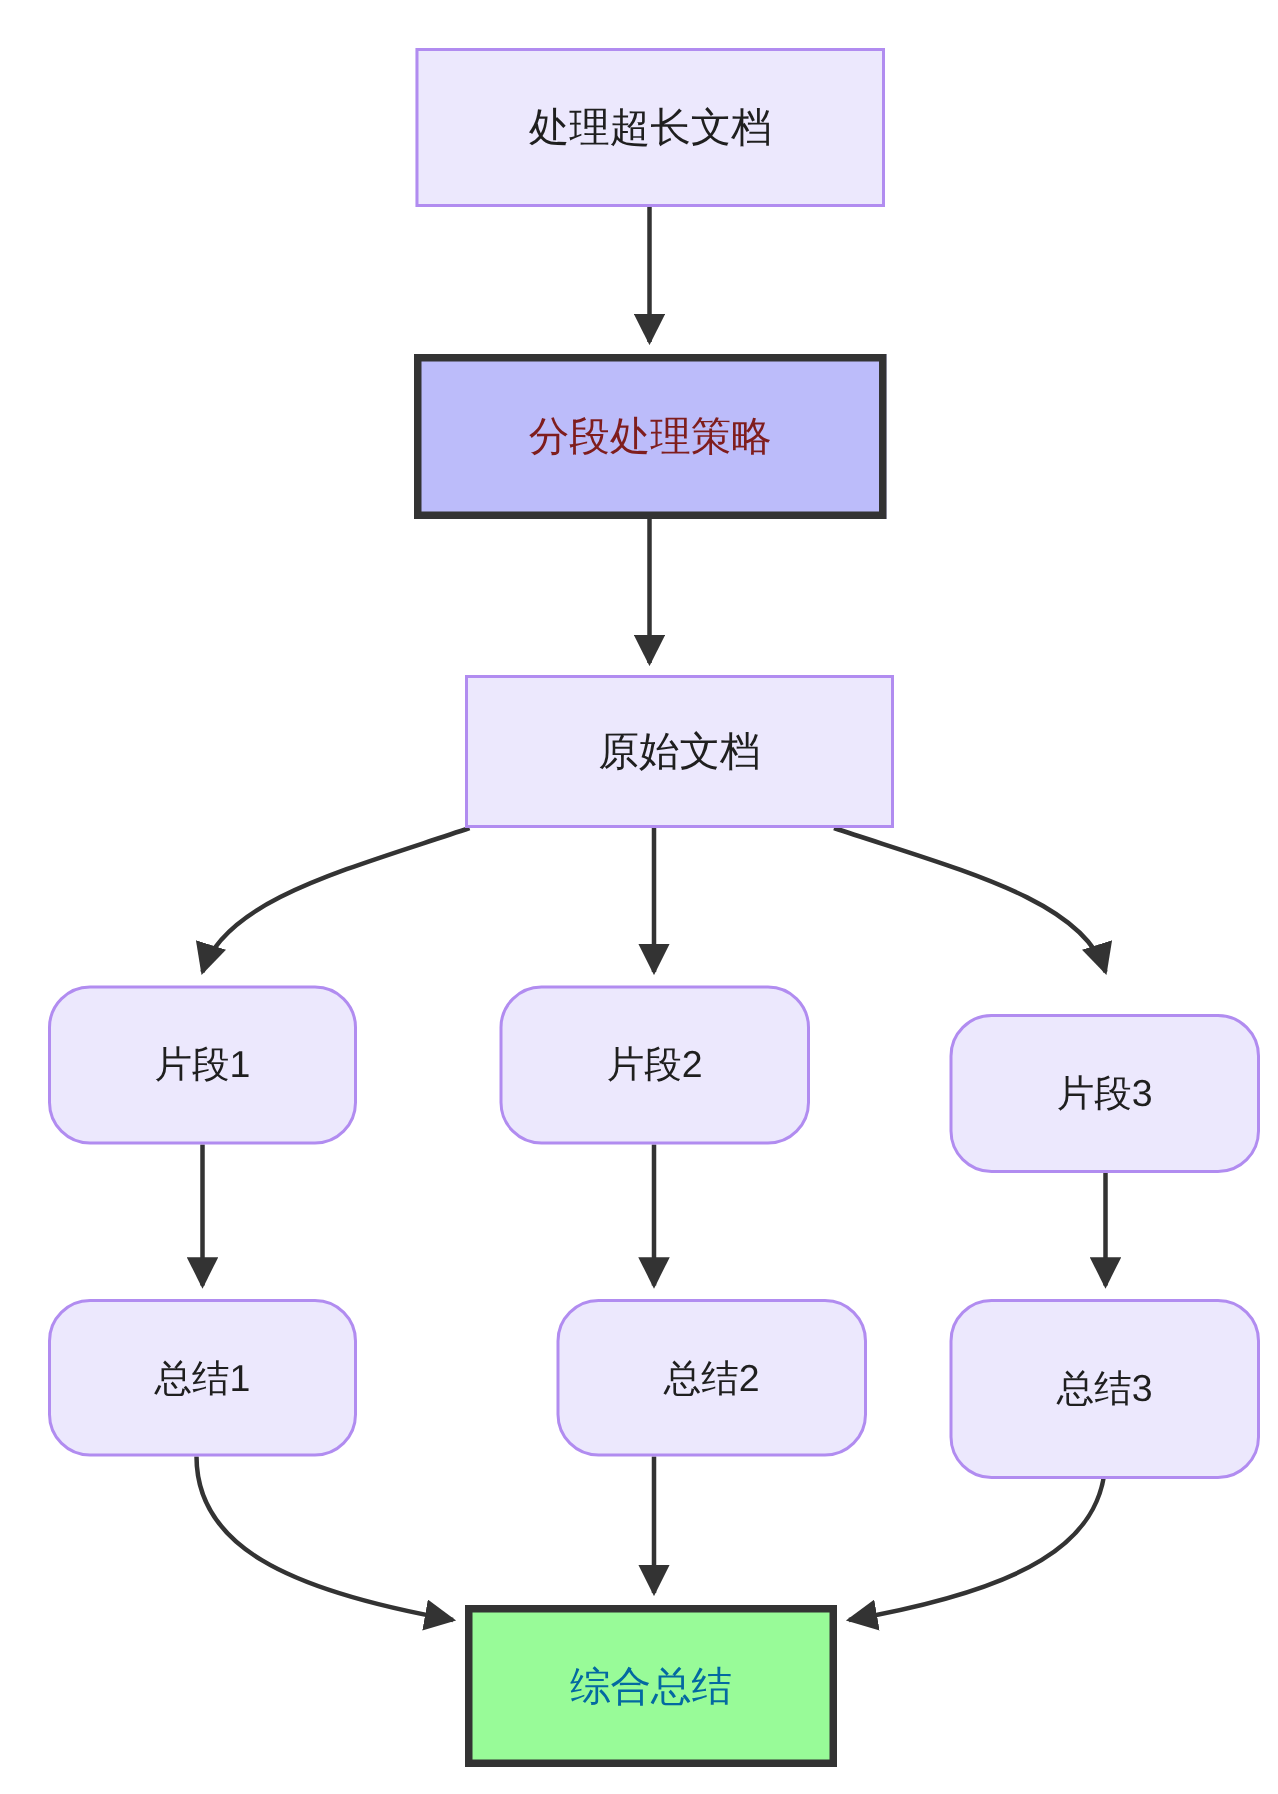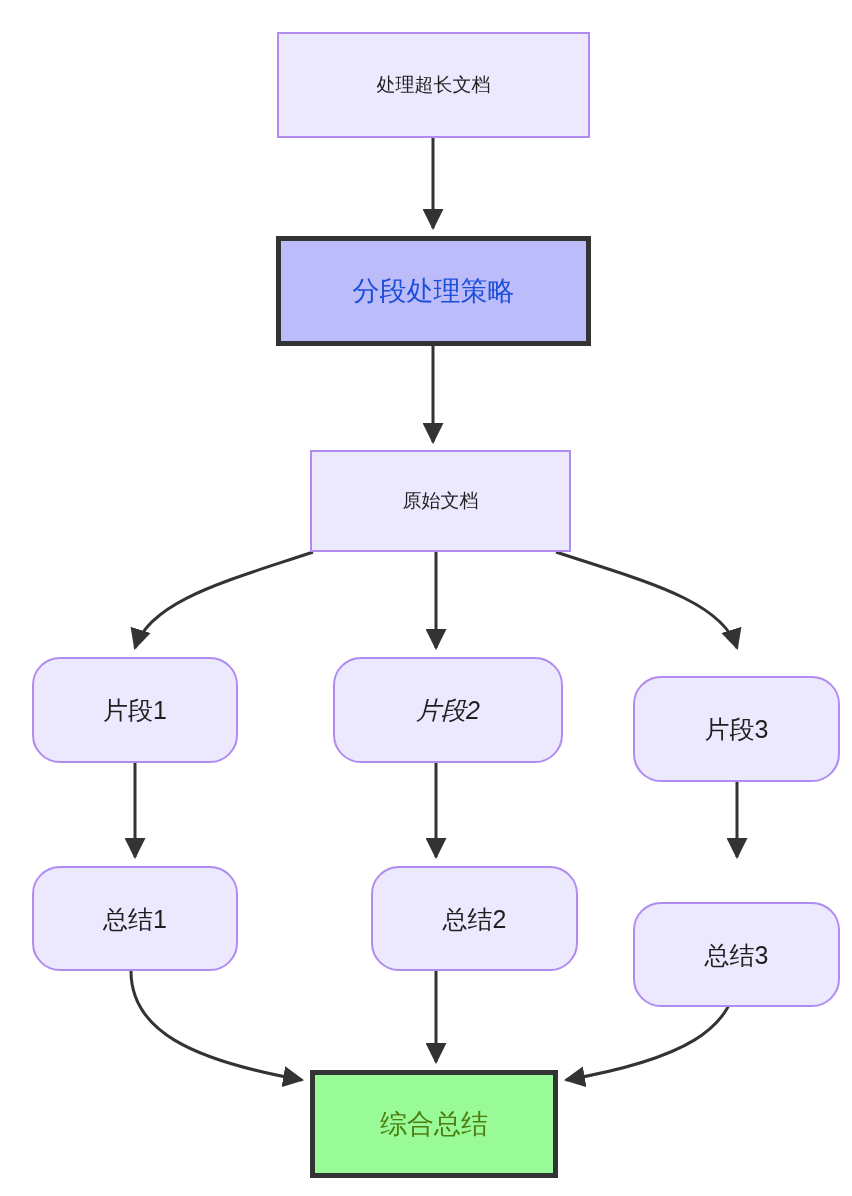--- a/index.html
+++ b/index.html
@@ -37,34 +37,34 @@
   }
   .node-label {
     display: block;
     white-space: nowrap;
   }
   
   .node--default {
     background: #ece8fd;
     border: 2px solid #b18cf0;
     color: #1f1f1f;
-    font-size: 19px;
+    font-size: 27px;
   }
   
   .node--emphasis {
     background: #bcbcfa;
     border: 5px solid #333333;
-    color: #1d4ed8;
+    color: #7f1d1d;
     font-size: 27px;
   }
   
   .node--success {
     background: #98fb98;
     border: 5px solid #333333;
-    color: #4d7c0f;
+    color: #0369a1;
     font-size: 27px;
   }
   .node--small {
     font-size: 25px;
     border-radius: 28px;
   }
 </style>
 </head>
 <body>
 
@@ -101,45 +101,45 @@
   </svg>
 
   <div class="node node--default" style="left:277px; top:32px; width:313px; height:106px;">
     <span class="node-label">处理超长文档</span>
   </div>
 
   <div class="node node--emphasis" style="left:276px; top:236px; width:315px; height:110px;">
     <span class="node-label">分段处理策略</span>
   </div>
 
-  <div class="node node--default" style="left:310px; top:450px; width:261px; height:102px;">
+  <div class="node node--default" style="left:310px; top:450px; width:286px; height:102px;">
     <span class="node-label">原始文档</span>
   </div>
 
   <div class="node node--default node--small" style="left:32px; top:657px; width:206px; height:106px;">
     <span class="node-label">片段1</span>
   </div>
 
-  <div class="node node--default node--small" style="left:333px; top:657px; width:230px; height:106px;font-style:italic;">
+  <div class="node node--default node--small" style="left:333px; top:657px; width:207px; height:106px;">
     <span class="node-label">片段2</span>
   </div>
 
   <div class="node node--default node--small" style="left:633px; top:676px; width:207px; height:106px;">
     <span class="node-label">片段3</span>
   </div>
 
   <div class="node node--default node--small" style="left:32px; top:866px; width:206px; height:105px;align-items:center;">
     <span class="node-label">总结1</span>
   </div>
 
   <div class="node node--default node--small" style="left:333px; top:866px; width:207px; height:105px;margin-left:38px;">
     <span class="node-label">总结2</span>
   </div>
 
-  <div class="node node--default node--small" style="left:633px; top:866px; width:207px; height:105px;margin-top:36px;">
+  <div class="node node--default node--small" style="left:633px; top:866px; width:207px; height:120px;">
     <span class="node-label">总结3</span>
   </div>
 
   <div class="node node--success" style="left:310px; top:1070px; width:248px; height:108px;">
     <span class="node-label">综合总结</span>
   </div>
 
 </div>
 
 </body></html>

